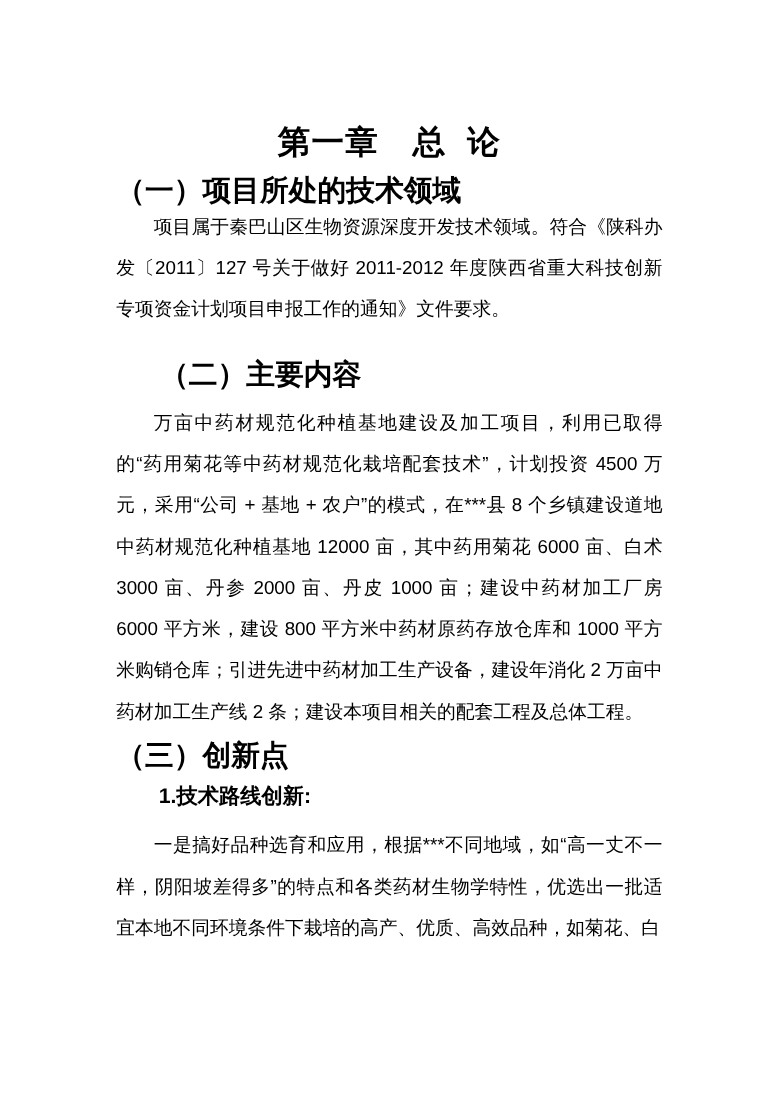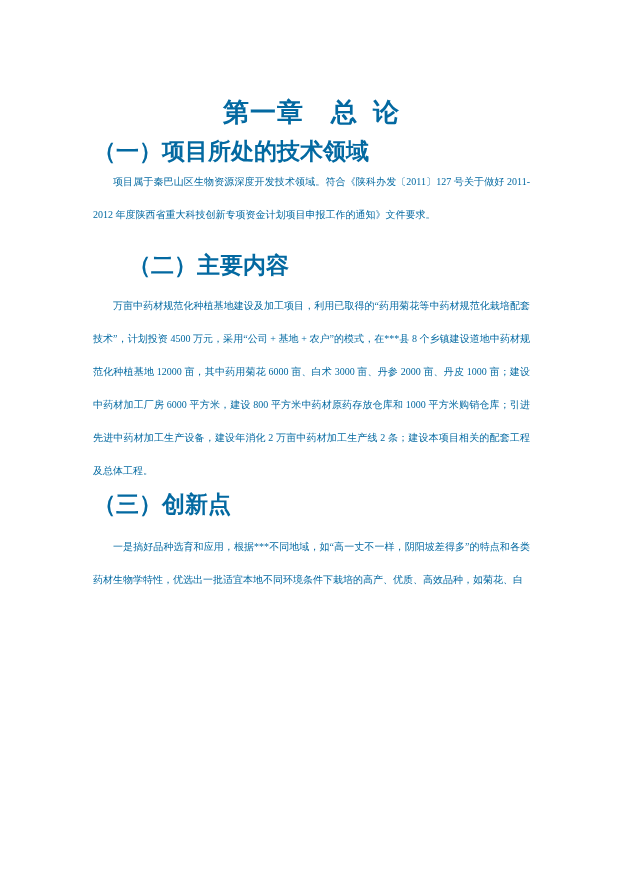--- a/index.html
+++ b/index.html
@@ -6,22 +6,22 @@
     margin: 0;
     padding: 0;
     background: #ffffff;
   }
   .page {
     position: relative;
     width: 621px;
     height: 877px;
     box-sizing: border-box;
     background: #ffffff;
-    color: #0369a1;
-    font-family: Liberation Serif, serif;
+    color: #000000;
+    font-family: Liberation Sans, sans-serif;
     padding: 96px 91px 0 93px;
     overflow: hidden;
   }
   .title {
     margin: 0;
     font-size: 26px;
     line-height: 34px;
     font-weight: bold;
     text-align: center;
     white-space: pre;
@@ -43,21 +43,21 @@
   .h-sub.s3 { margin-top: 5px; }
   .h-minor {
     margin: 9px 0 0 0;
     font-size: 17px;
     line-height: 22px;
     font-weight: bold;
     text-indent: 2em;
   }
   .para {
     margin: 0;
-    font-size: 10px;
+    font-size: 15px;
     line-height: 33px;
     text-indent: 2em;
     text-align: justify;
   }
   .para.p2 { margin-top: 10px; }
   .para.p3 { margin-top: 12px; }
 </style>
 </head>
 <body>
 
@@ -69,16 +69,17 @@
   <h3 class="h-sub s1">（一）项目所处的技术领域</h3>
 
   <p class="para p1">项目属于秦巴山区生物资源深度开发技术领域。符合《陕科办发〔2011〕127 号关于做好 2011-2012 年度陕西省重大科技创新专项资金计划项目申报工作的通知》文件要求。</p>
 
   <h3 class="h-sub s2">（二）主要内容</h3>
 
   <p class="para p2">万亩中药材规范化种植基地建设及加工项目，利用已取得的“药用菊花等中药材规范化栽培配套技术”，计划投资 4500 万元，采用“公司 + 基地 + 农户”的模式，在***县 8 个乡镇建设道地中药材规范化种植基地 12000 亩，其中药用菊花 6000 亩、白术 3000 亩、丹参 2000 亩、丹皮 1000 亩；建设中药材加工厂房 6000 平方米，建设 800 平方米中药材原药存放仓库和 1000 平方米购销仓库；引进先进中药材加工生产设备，建设年消化 2 万亩中药材加工生产线 2 条；建设本项目相关的配套工程及总体工程。</p>
 
   <h3 class="h-sub s3">（三）创新点</h3>
 
+  <h4 class="h-minor">1.技术路线创新:</h4>
 
   <p class="para p3">一是搞好品种选育和应用，根据***不同地域，如“高一丈不一样，阴阳坡差得多”的特点和各类药材生物学特性，优选出一批适宜本地不同环境条件下栽培的高产、优质、高效品种，如菊花、白</p>
 
 </div>
 
 </body></html>

